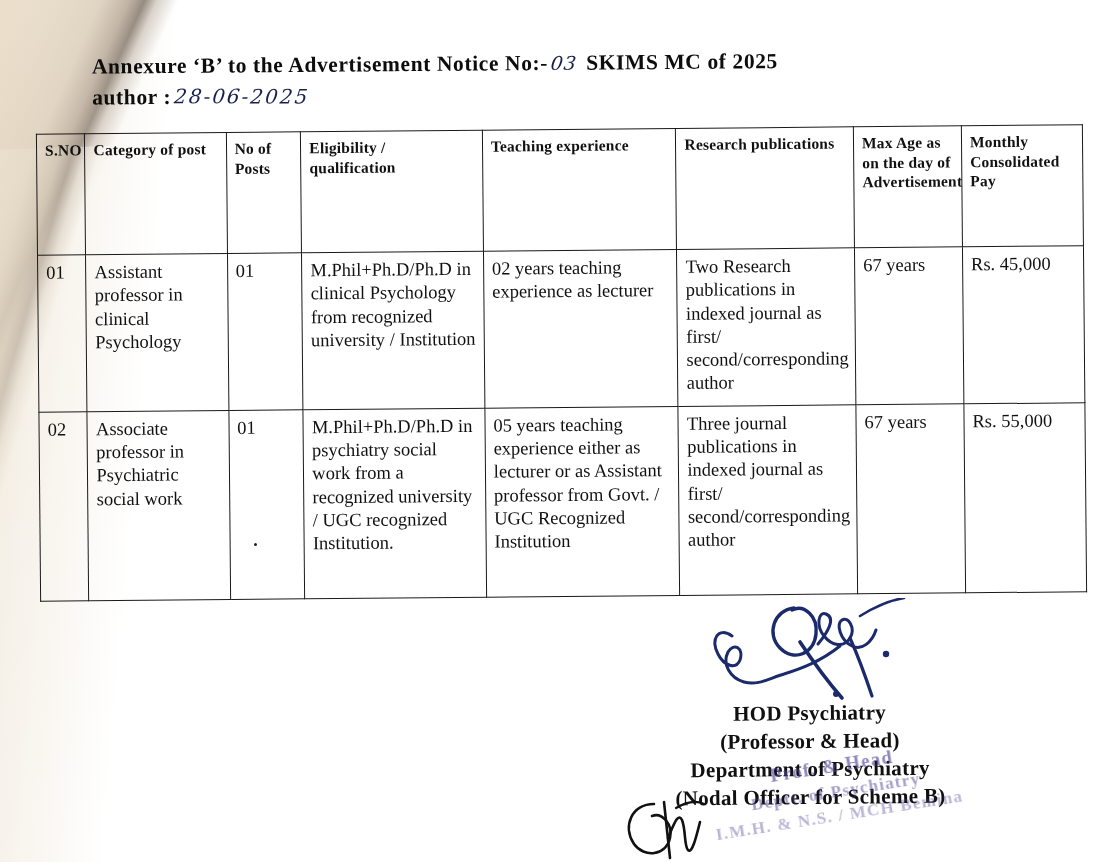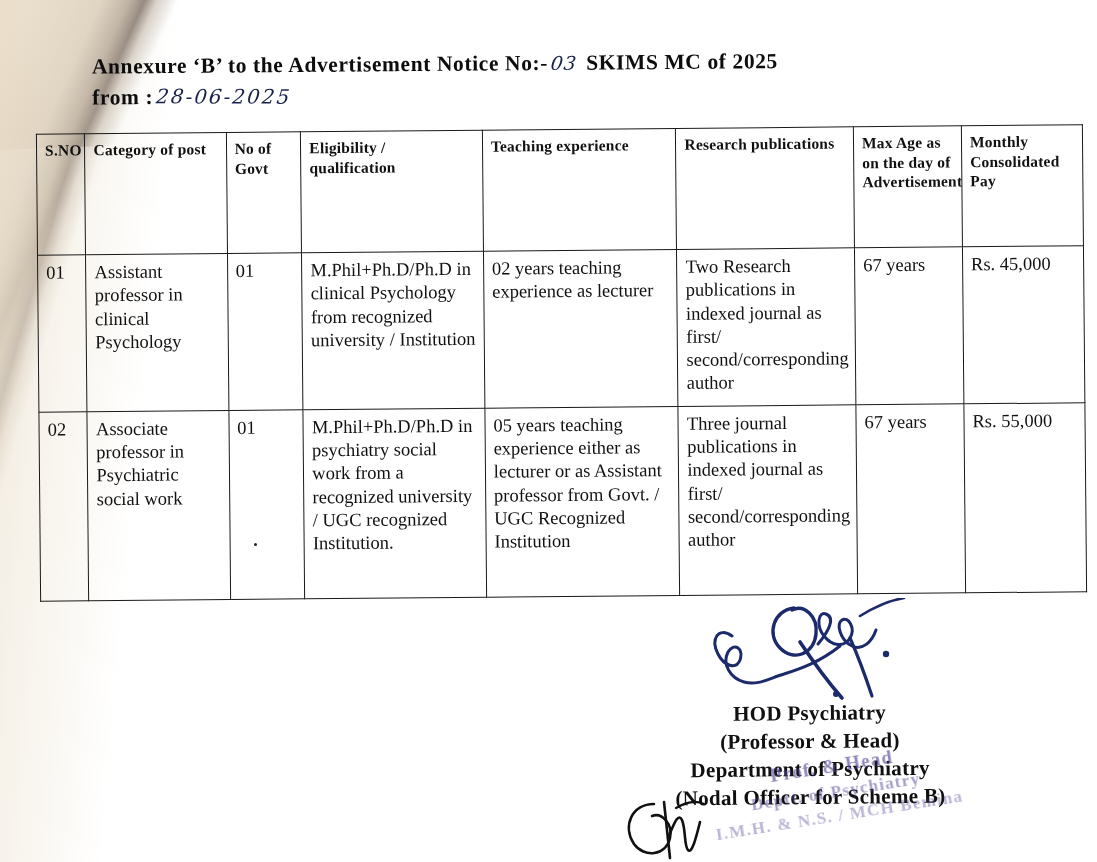--- a/index.html
+++ b/index.html
@@ -231,41 +231,41 @@
   <div class="scan-corner"></div>
   <div class="scan-corner-2"></div>
   <div class="scan-warm-wash"></div>
 
   <div class="doc-head">
     <div class="head-line">
       <span>Annexure ‘B’ to the Advertisement Notice No:-</span><span class="hand">03</span>
       <span>SKIMS MC of 2025</span>
     </div>
     <div class="head-line">
-      <span>from :</span><span class="hand date">28-06-2025</span>
+      <span>author :</span><span class="hand date">28-06-2025</span>
     </div>
   </div>
 
   <div class="tbl-wrap">
     <table class="main">
       <colgroup>
         <col class="c-sno">
           <col class="c-cat">
           <col class="c-posts">
           <col class="c-elig">
         <col class="c-teach">
           <col class="c-res">
           <col class="c-age">
           <col class="c-pay">
       </colgroup>
       <thead>
         <tr>
           <th>S.NO</th>
           <th>Category of post</th>
-          <th>No of Govt</th>
+          <th>No of Posts</th>
           <th>Eligibility / qualification</th>
           <th>Teaching experience</th>
           <th>Research publications</th>
           <th>Max Age as on the day of Advertisement</th>
           <th>Monthly Consolidated Pay</th>
         </tr>
       </thead>
       <tbody>
         <tr class="r1">
           <td class="num">01</td>

